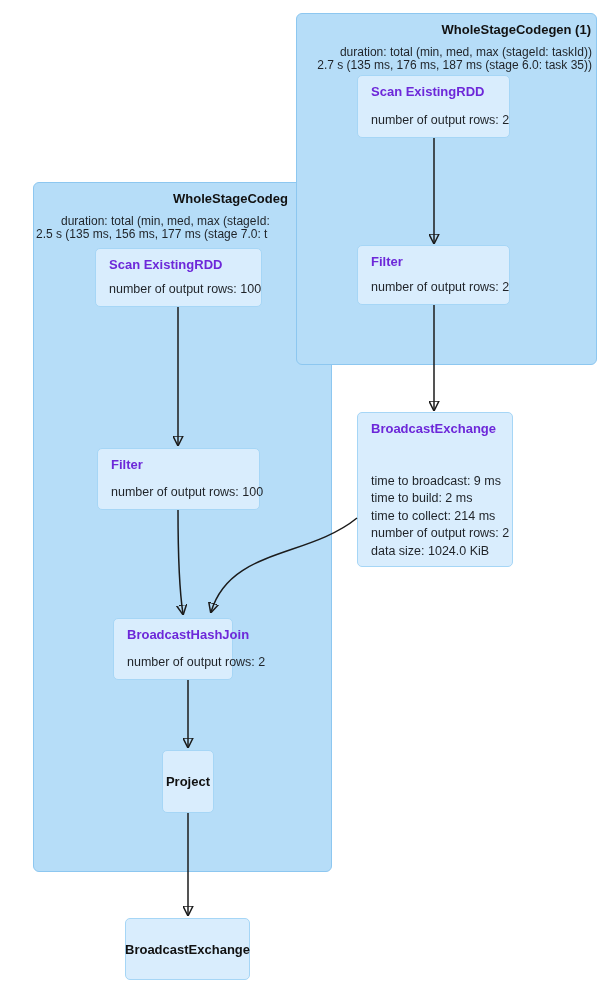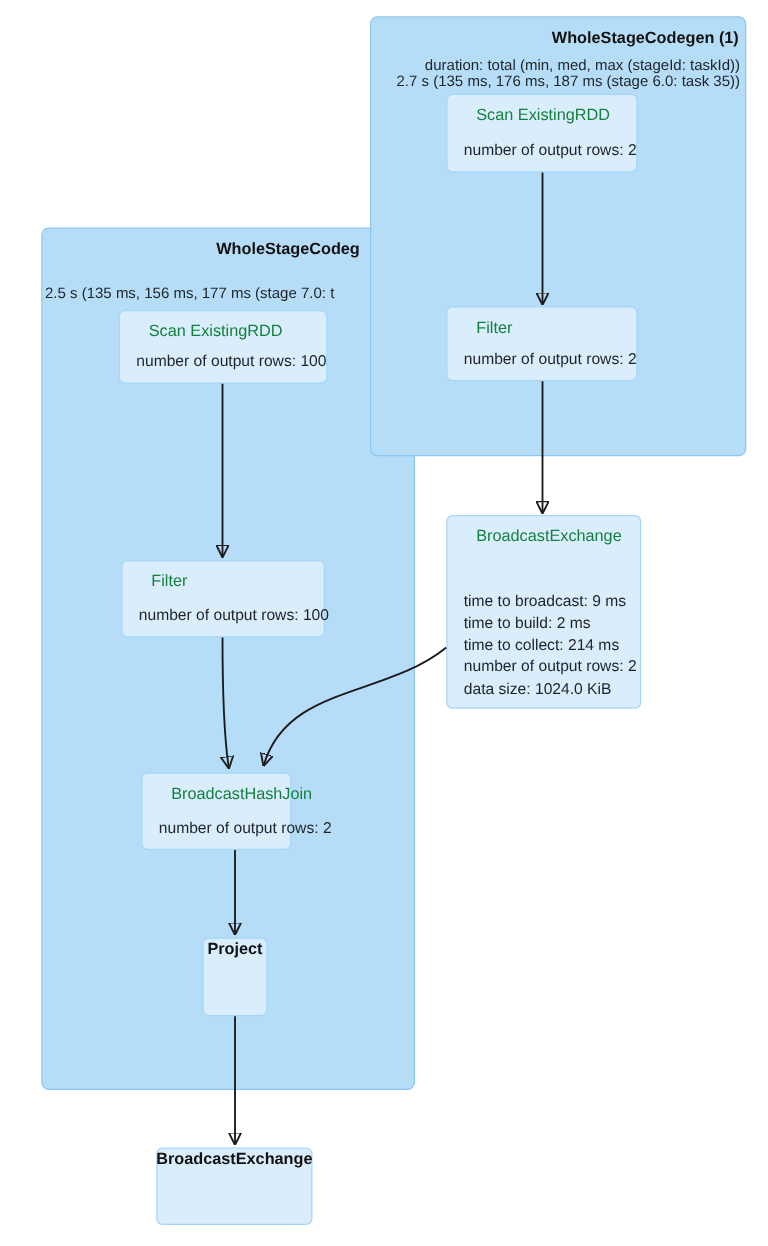--- a/index.html
+++ b/index.html
@@ -17,42 +17,43 @@
   }
   .cluster-duration {
     position:absolute; font-size:12px; color:#1f2328;
     white-space:nowrap; line-height:13px;
   }
   .node {
     position:absolute; background:#d9edfd; border:1px solid #a6d6f6;
     border-radius:5px; box-sizing:border-box; z-index:3;
   }
   .node-title {
-    position:absolute; left:23px; top:8px; font-size:13px; font-weight:normal;
-    color:#15803d; white-space:nowrap;
+    position:absolute; left:13px; top:8px; font-size:13px; font-weight:bold;
+    color:#6d28d9; white-space:nowrap;
   }
   .node-metrics {
     position:absolute; left:13px; bottom:8px; font-size:12.5px; color:#1f2328;
     line-height:17.5px; white-space:nowrap;
   }
   .node-metrics.tall {bottom:6px;}
-  .node.center {display:flex; justify-content:center;}
+  .node.center {display:flex; align-items:center; justify-content:center;}
   .node.center .node-title-center {
     font-size:13px; font-weight:bold; color:#111111; white-space:nowrap;
   }
   svg.edges {position:absolute; left:0; top:0; z-index:5; pointer-events:none;}
   svg.edges path {stroke:#1b1b1b; stroke-width:1.5; fill:none;}
 </style>
 </head>
 <body>
 
 <div class="canvas">
 
   <div class="cluster" style="left:33px; top:182px; width:299px; height:690px; z-index:1;">
     <div class="cluster-title" style="left:139px; top:9px;">WholeStageCodeg</div>
+    <div class="cluster-duration" style="left:27px; top:32px;">duration: total (min, med, max (stageId:</div>
     <div class="cluster-duration" style="left:2px; top:45px;">2.5 s (135 ms, 156 ms, 177 ms (stage 7.0: t</div>
   </div>
 
   <div class="cluster" style="left:296px; top:13px; width:301px; height:352px; z-index:2;">
     <div class="cluster-title" style="right:5px; top:9px;">WholeStageCodegen (1)</div>
     <div class="cluster-duration" style="right:4px; top:32px;">duration: total (min, med, max (stageId: taskId))</div>
     <div class="cluster-duration" style="right:4px; top:45px;">2.7 s (135 ms, 176 ms, 187 ms (stage 6.0: task 35))</div>
   </div>
 
   <div class="node" style="left:357px; top:75px; width:153px; height:63px;">

